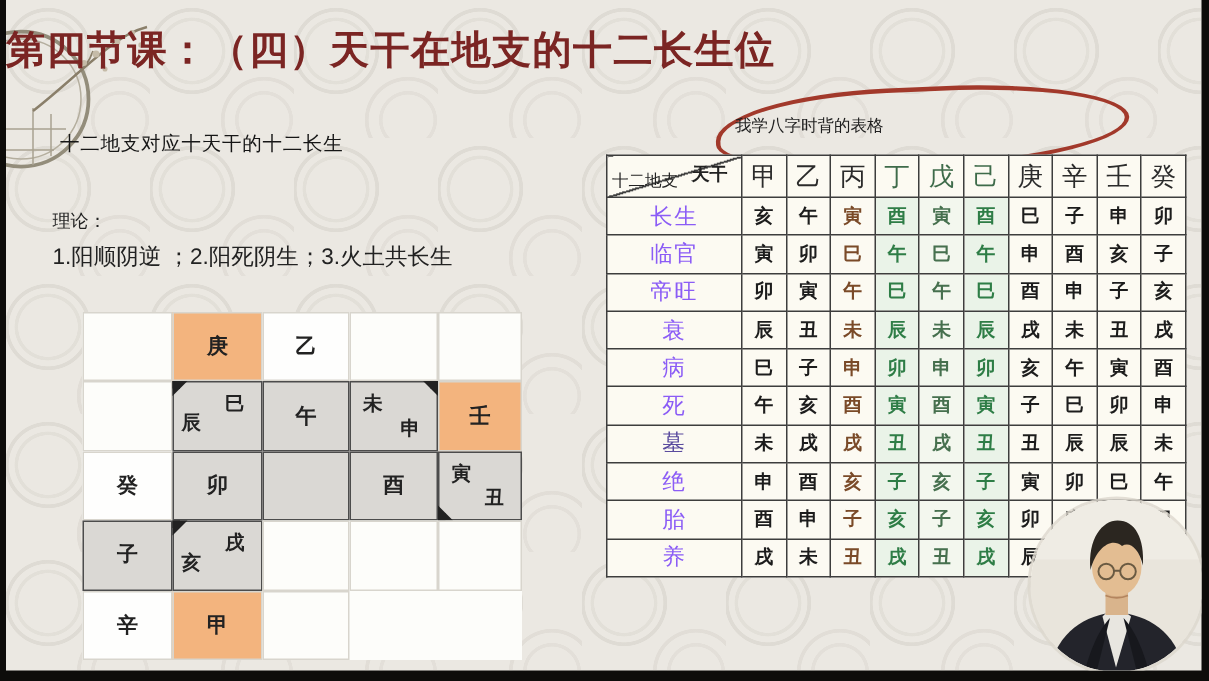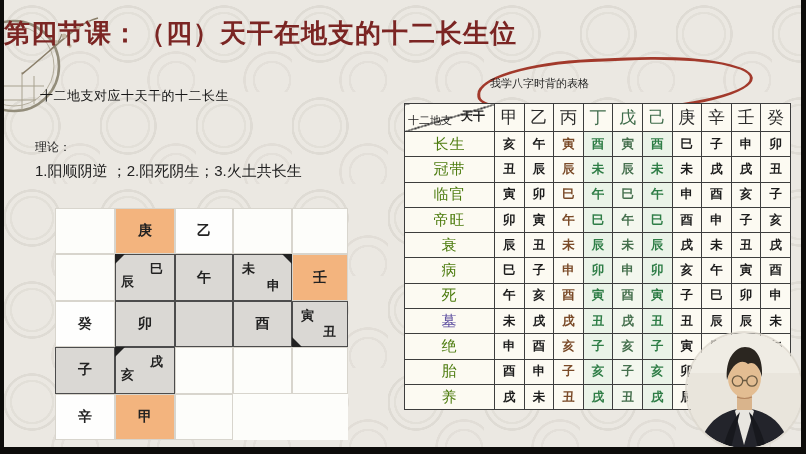--- a/index.html
+++ b/index.html
@@ -53,21 +53,21 @@
   .tbl th,.tbl td{border:1px solid #3d3d3d;text-align:center;vertical-align:middle;
     padding:0;overflow:hidden;}
   .tbl thead tr{height:28px;}
   .tbl tbody tr{height:25.3px;}
   .corner{position:relative;width:90px;
     background-image:linear-gradient(to bottom right,transparent calc(50% - 0.7px),#3d3d3d calc(50% - 0.7px),#3d3d3d calc(50% + 0.7px),transparent calc(50% + 0.7px));}
   .corner .ct{position:absolute;top:4px;right:9px;font-size:12px;font-weight:bold;color:#222;}
   .corner .cb{position:absolute;bottom:3px;left:3px;font-size:11px;font-weight:normal;color:#222;}
   .hstem{font-size:17px;font-weight:500;color:#2b2b2b;}
   .hstem.s-green,.hstem.s-dgreen{color:#3e6b4a;}
-  .rowlabel{font-size:15px;color:#4d7c0f;letter-spacing:1px;}
+  .rowlabel{font-size:15px;color:#8b5cf6;letter-spacing:1px;}
   .rowlabel.lbl-purple{color:#5a4b9e;}
   .tbl td.bcell{font-size:12.5px;font-weight:700;color:#1c1c1c;}
   .tbl td.c-brown{color:#7a4a28;}
   .tbl td.c-green{color:#2e7d46;background:#eaf3e8;}
   .tbl td.c-dgreen{color:#46704e;background:#f3f7ee;}
   
   .avatar{position:absolute;left:683px;top:333px;width:115px;height:115px;border-radius:50%;
     overflow:hidden;box-shadow:0 0 0 2px rgba(220,215,205,.8);}
   
   .deco{position:absolute;left:-12px;top:2px;}
@@ -180,33 +180,20 @@
             <td class="bcell c-brown">寅</td>
             <td class="bcell c-green">酉</td>
             <td class="bcell c-dgreen">寅</td>
             <td class="bcell c-green">酉</td>
             <td class="bcell c-k">巳</td>
             <td class="bcell c-k">子</td>
             <td class="bcell c-k">申</td>
             <td class="bcell c-k">卯</td>
           </tr>
           <tr>
-            <td class="rowlabel">冠带</td>
-            <td class="bcell c-k">丑</td>
-            <td class="bcell c-k">辰</td>
-            <td class="bcell c-brown">辰</td>
-            <td class="bcell c-green">未</td>
-            <td class="bcell c-dgreen">辰</td>
-            <td class="bcell c-green">未</td>
-            <td class="bcell c-k">未</td>
-            <td class="bcell c-k">戌</td>
-            <td class="bcell c-k">戌</td>
-            <td class="bcell c-k">丑</td>
-          </tr>
-          <tr>
             <td class="rowlabel">临官</td>
             <td class="bcell c-k">寅</td>
             <td class="bcell c-k">卯</td>
             <td class="bcell c-brown">巳</td>
             <td class="bcell c-green">午</td>
             <td class="bcell c-dgreen">巳</td>
             <td class="bcell c-green">午</td>
             <td class="bcell c-k">申</td>
             <td class="bcell c-k">酉</td>
             <td class="bcell c-k">亥</td>

